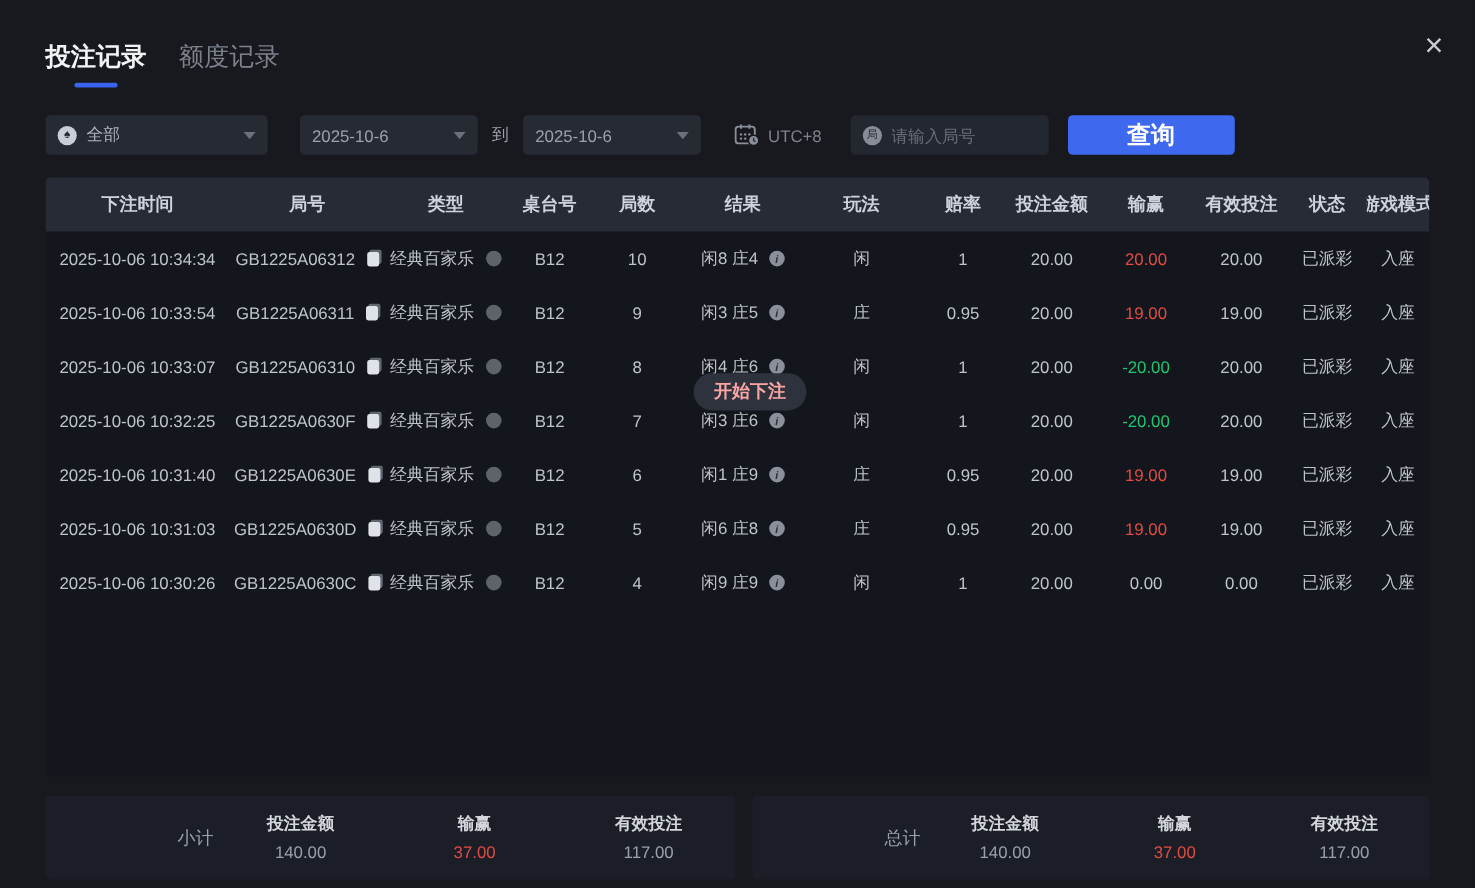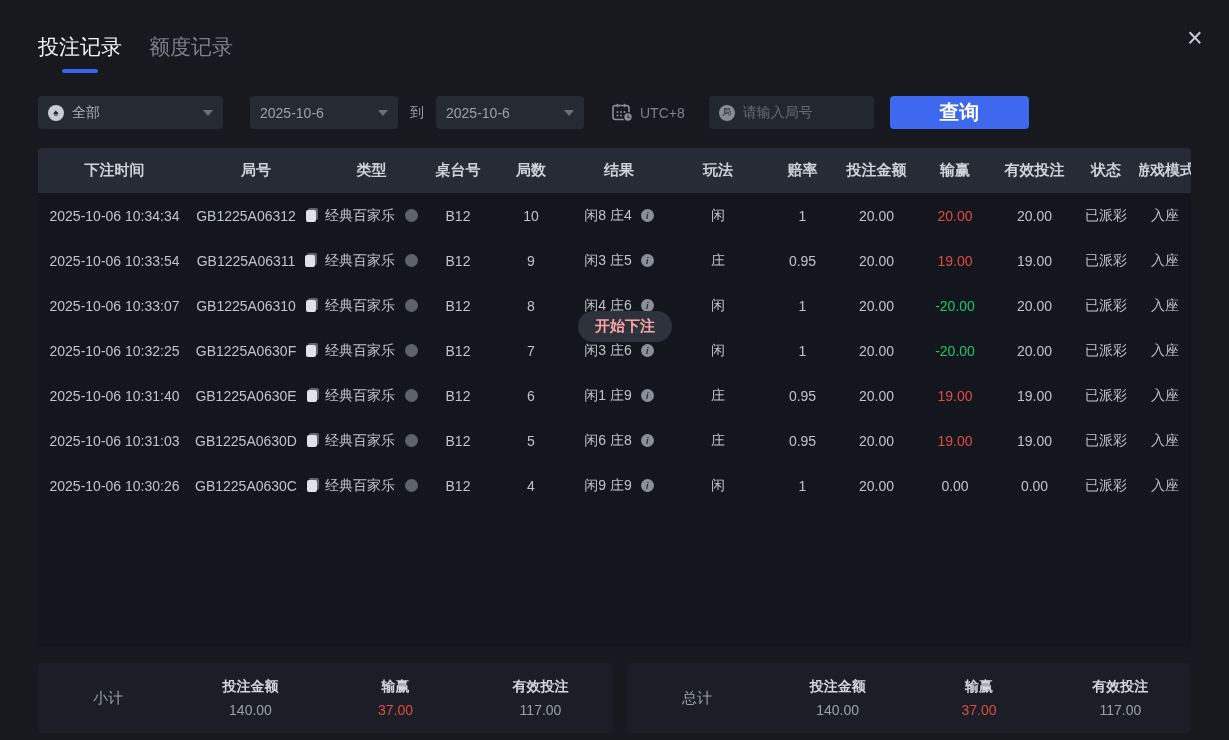--- a/index.html
+++ b/index.html
@@ -12,21 +12,21 @@
   }
   
   .close-btn {
     position:absolute; top:22px; right:18px; width:32px; height:32px;
     display:flex; align-items:center; justify-content:center;
     color:#c9ccd2; font-size:27px; font-weight:300; cursor:pointer; line-height:1;
   }
   
   .tabs { position:absolute; top:33px; left:38px; display:flex; gap:27px; }
   .tab { font-size:21px; color:#7c818b; cursor:pointer; padding-bottom:12px; position:relative; }
-  .tab.active { color:#f2f3f5; font-weight:normal; }
+  .tab.active { color:#f2f3f5; font-weight:bold; }
   .tab.active::after {
     content:""; position:absolute; left:50%; transform:translateX(-50%);
     bottom:0; width:36px; height:4px; border-radius:2px; background:#3a63f0;
   }
   
   .filters { position:absolute; top:96px; left:38px; right:27px; height:33px; display:flex; align-items:center; }
   .select {
     height:33px; background:#262a33; border-radius:4px; display:flex; align-items:center;
     padding:0 10px; cursor:pointer; color:#aeb2ba; font-size:14px; position:relative;
   }
@@ -44,21 +44,21 @@
     font-size:10px; line-height:1; margin-right:8px; flex:0 0 auto;
   }
   .tz { display:flex; align-items:center; margin-left:28px; margin-right:24px; color:#7c818c; font-size:14px; gap:7px; }
   .search-box {
     width:165px; height:33px; background:#23272f; border-radius:4px;
     display:flex; align-items:center; padding:0 10px; gap:8px;
   }
   .search-box .circle-ic { background:#878c96; font-size:9px; margin-right:0; }
   .search-box input {
     flex:1; min-width:0; background:transparent; border:none; outline:none;
-    color:#aeb2ba; font-size:14px; font-family:Liberation Serif, serif;
+    color:#aeb2ba; font-size:14px; font-family:Liberation Sans, sans-serif;
   }
   .search-box input::placeholder { color:#676c77; }
   .query-btn {
     margin-left:16px; width:139px; height:33px; background:#3e68ee; border:none;
     border-radius:4px; color:#fff; font-size:20px; font-weight:bold; cursor:pointer;
     font-family:inherit;
   }
   
   .table-wrap { position:absolute; top:148px; left:38px; width:1153px; height:499px; background:#14161d; border-radius:4px; }
   .trow { display:flex; align-items:center; height:45px; }
@@ -88,21 +88,21 @@
     background:rgba(48,52,62,.96); border-radius:16px; color:#fca5a5;
     font-size:15px; font-weight:bold; display:flex; align-items:center; z-index:5;
   }
   
   .summary-panel {
     position:absolute; top:663px; height:70px; background:#1b1e27; border-radius:4px;
     display:flex; align-items:center;
   }
   .panel-left { left:38px; width:575px; }
   .panel-right { left:627px; width:564px; }
-  .sum-label { flex:0 0 140px; text-align:center; color:#9ba0a8; font-size:15px; }
+  .sum-label { flex:0 0 140px; text-align:right; color:#9ba0a8; font-size:15px; }
   .stat { flex:1; display:flex; flex-direction:column; align-items:center; gap:6px; }
   .stat .s-label { color:#d3d6dc; font-size:14px; font-weight:bold; }
   .stat .s-value { color:#9ba0a8; font-size:14px; }
 </style>
 </head>
 <body>
 
 <div class="close-btn">×</div>
 
 <div class="tabs">

